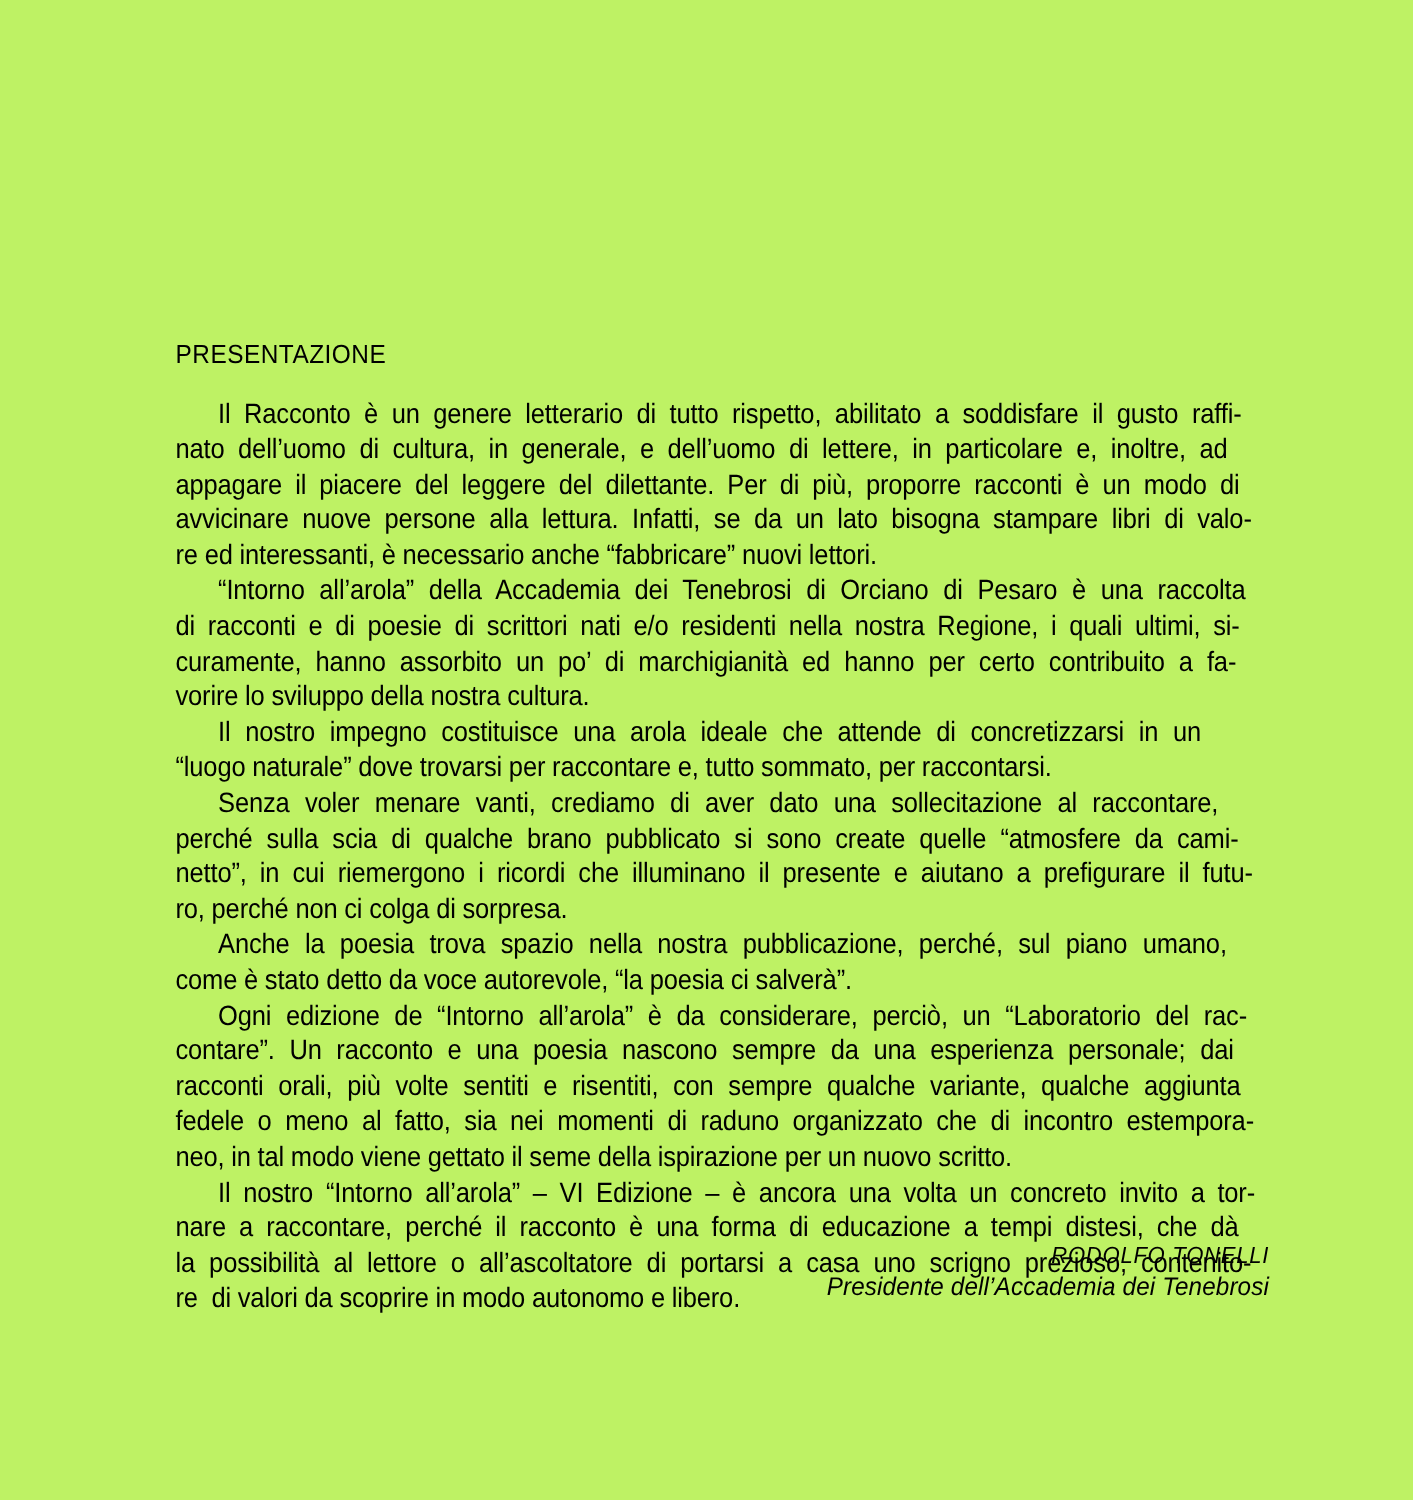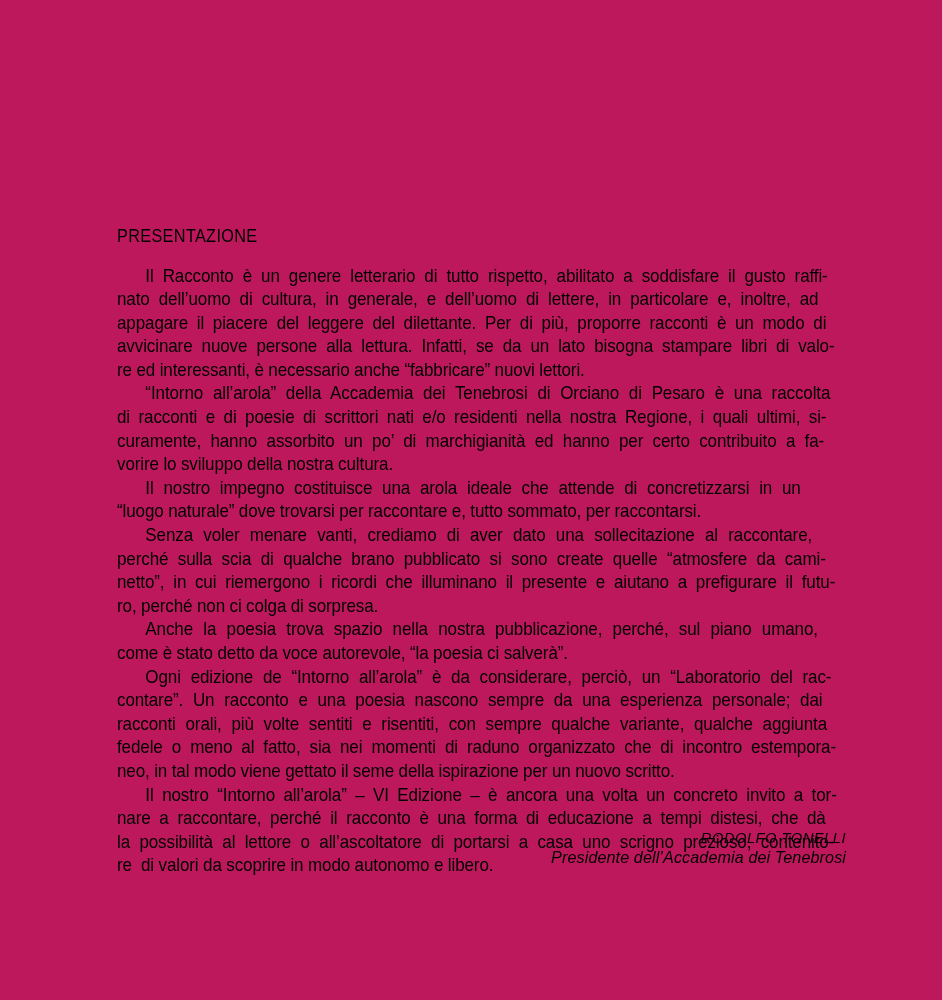--- a/index.html
+++ b/index.html
@@ -12,21 +12,21 @@
     background: #ffffff;
     font-family: "Liberation Sans", "DejaVu Sans", sans-serif;
     color: #000000;
     overflow: hidden;
   }
 
   #page {
     position: relative;
     width: 942px;
     height: 1000px;
-    background: #be185d;
+    background: #bef264;
   }
 
   
   #content {
     position: absolute;
     left: 117px;
     top: 225px;
     width: 729px;
   }
 

